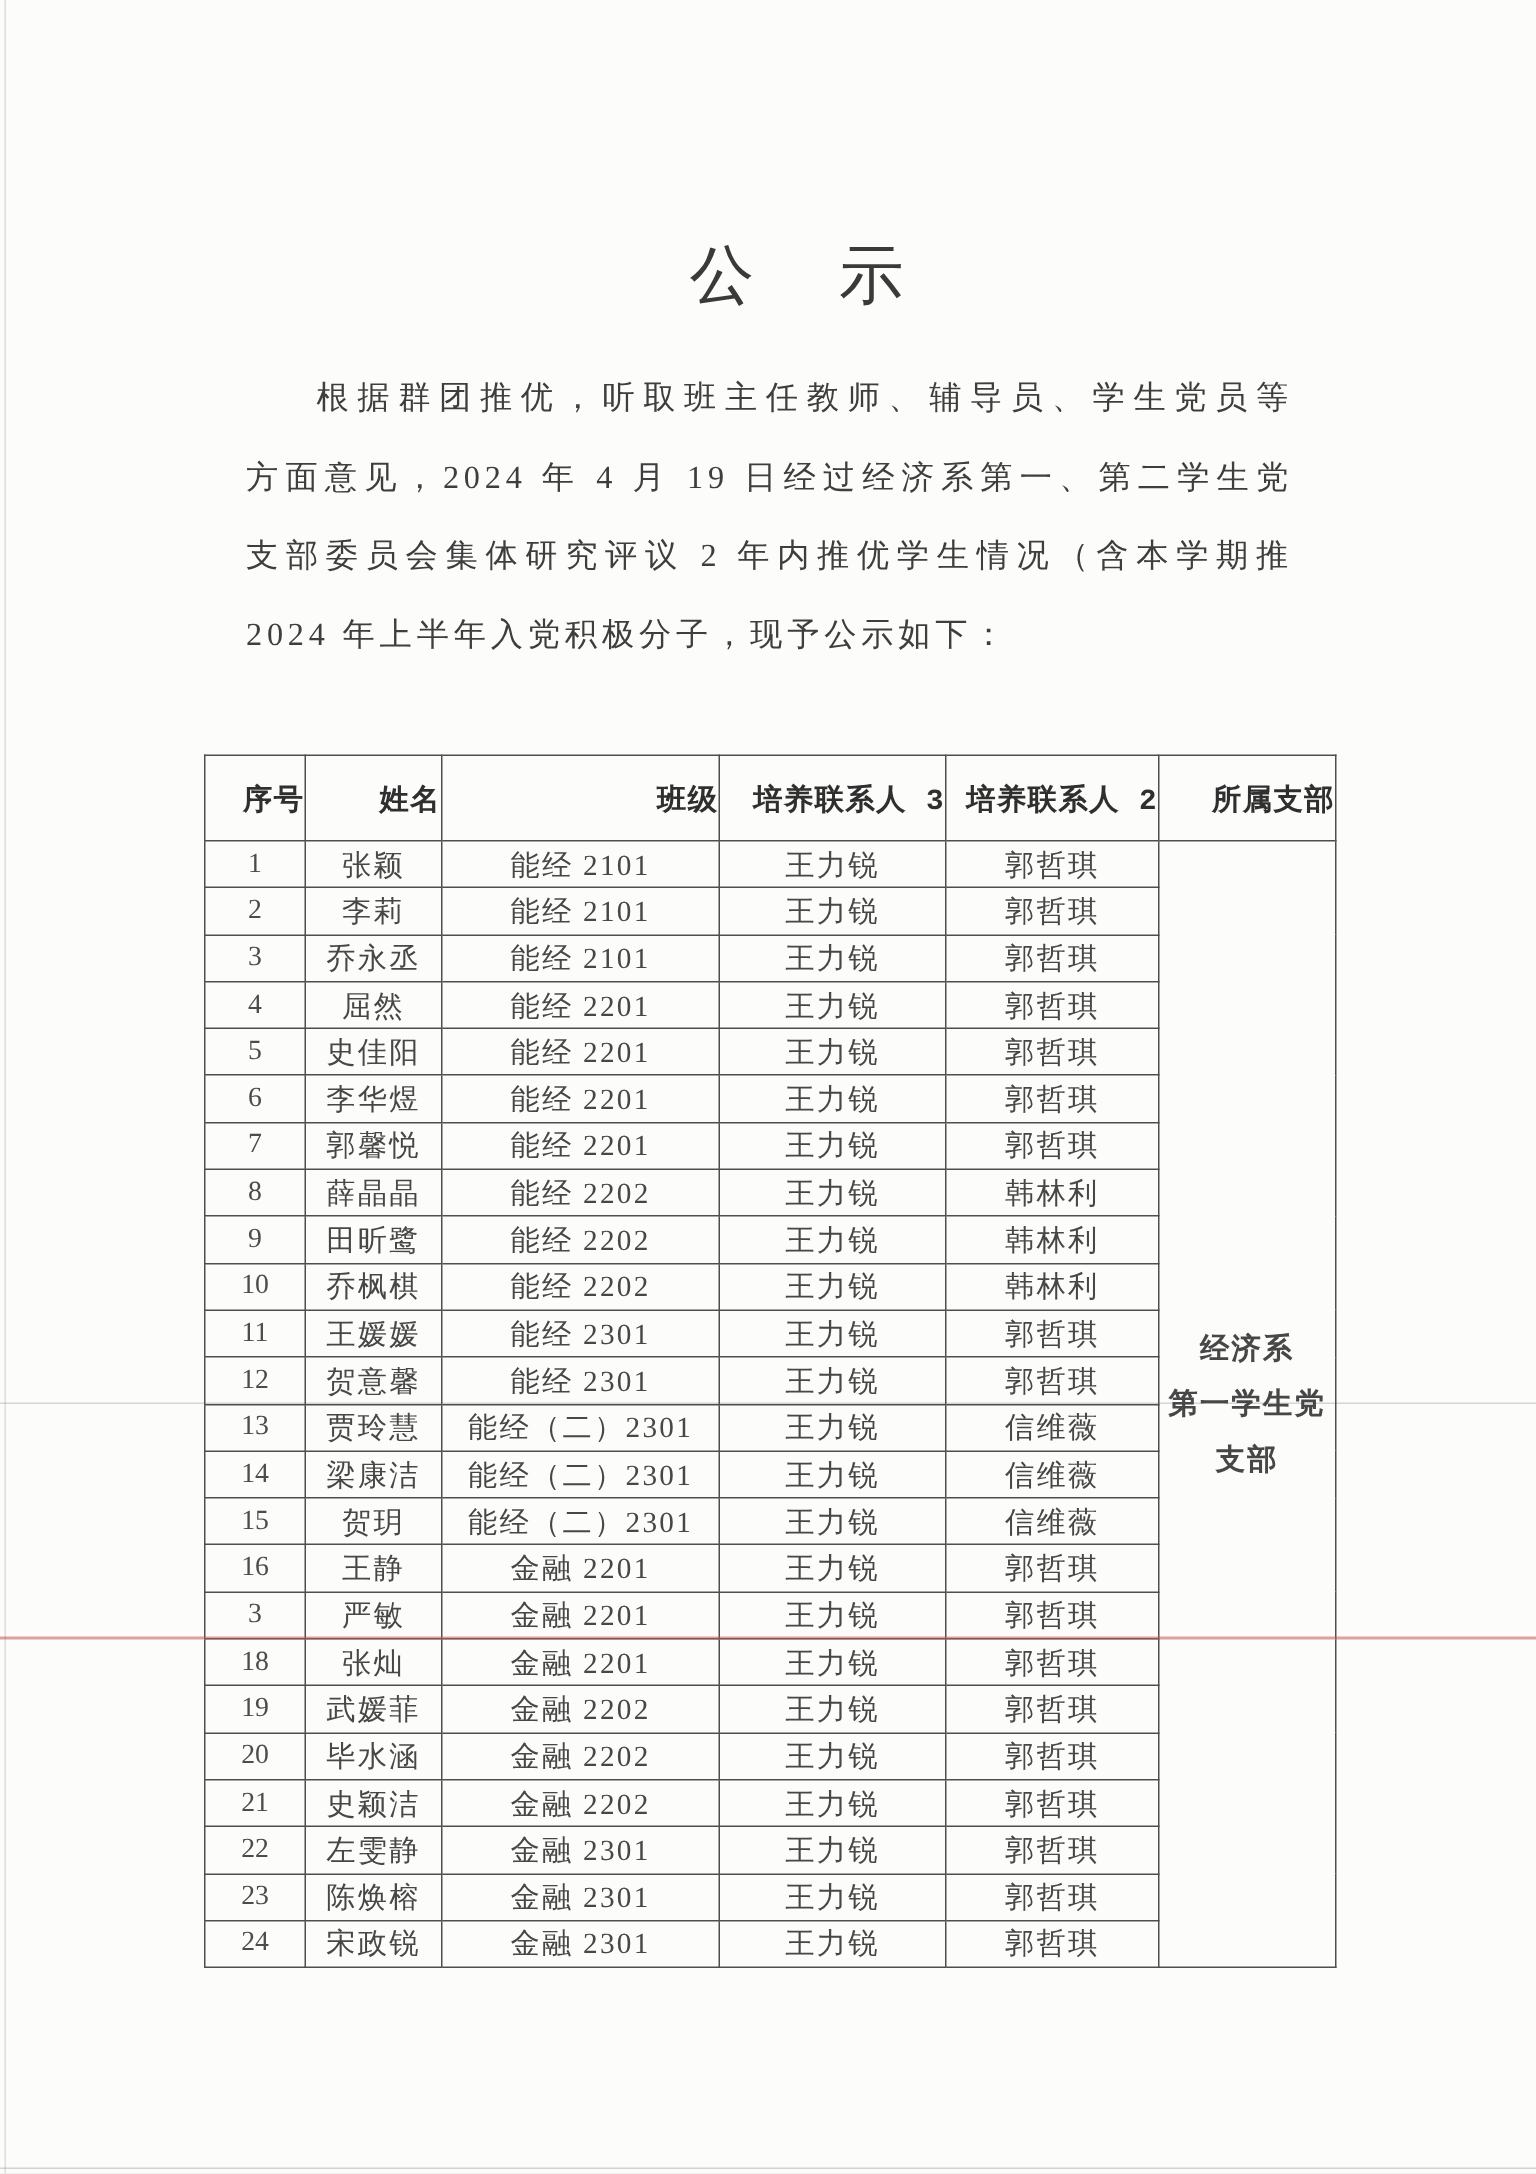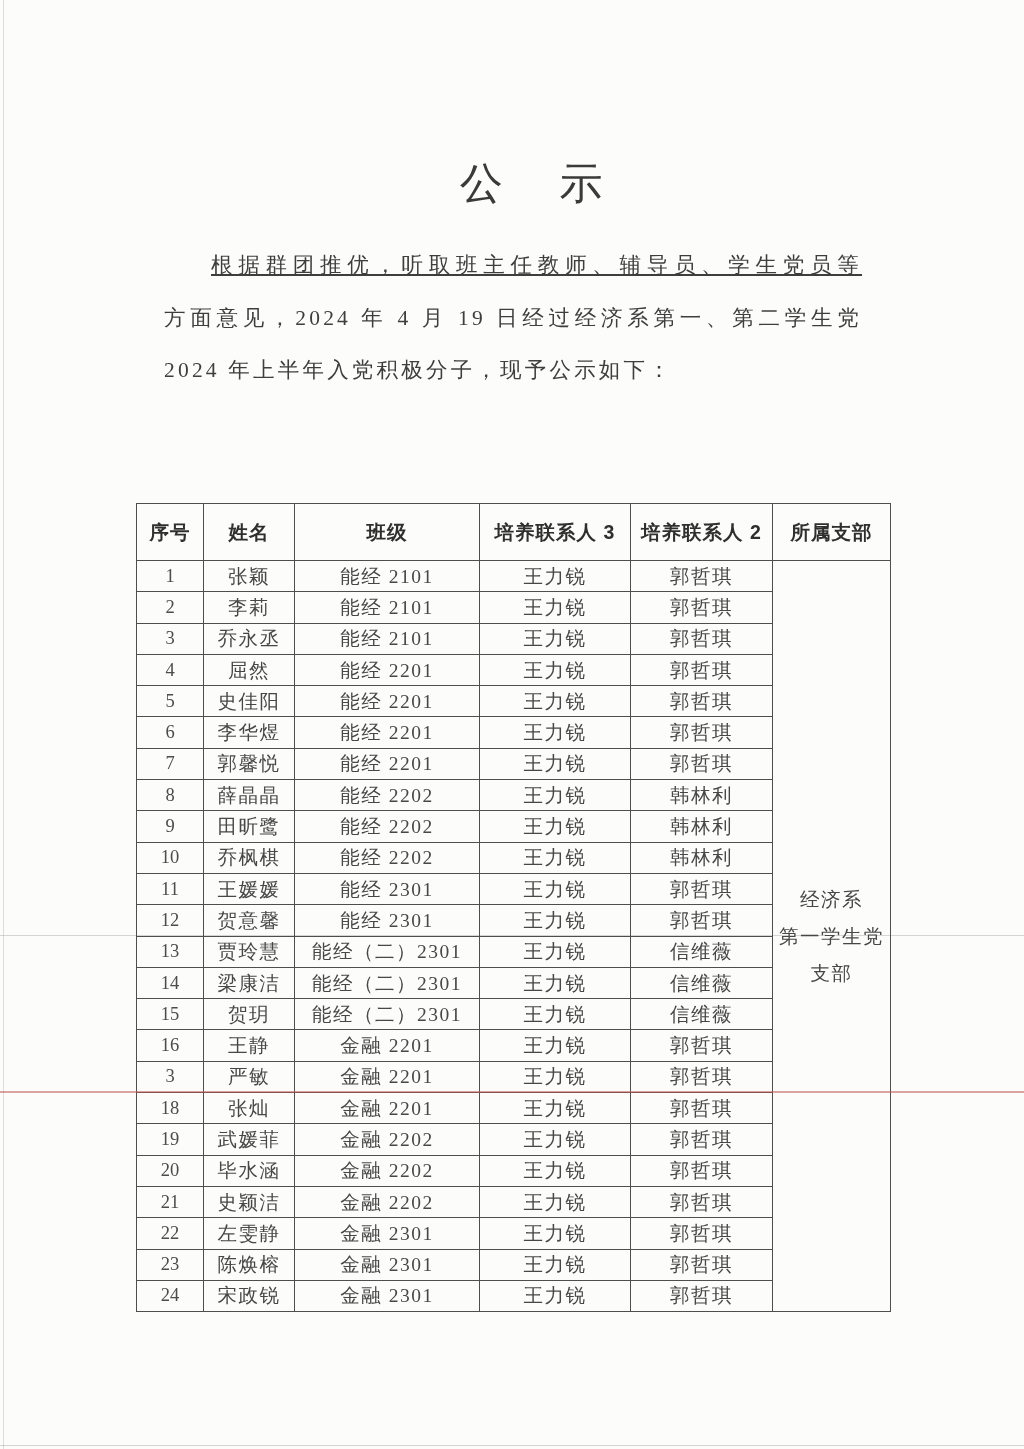--- a/index.html
+++ b/index.html
@@ -30,66 +30,68 @@
   .paragraph {
     position:absolute; left:164px; top:239px; width:698px;
     font-size:21.5px; color:#3e3e3e;
     letter-spacing:3.2px;
   }
   .pline {
     height:52.6px; line-height:52.6px;
     text-align:justify; text-align-last:justify;
     white-space:nowrap;
   }
-  .pline.indent { padding-left:47px;text-decoration:underline; }
+  .pline.indent { padding-left:47px; }
   .pline.last   { text-align-last:left; }
 
   table.notice {
     position:absolute; left:136px; top:503px;
     width:754px;
     border-collapse:collapse; table-layout:fixed;
     z-index:3;
   }
   table.notice th, table.notice td {
     border:1.5px solid #4e4e4e;
     padding:0; margin:0;
     text-align:center; vertical-align:middle;
     overflow:hidden;
   }
   table.notice thead tr { height:57px; }
   table.notice th {
-    font-family:Liberation Sans, sans-serif;
+    font-family:Liberation Mono, monospace;
     font-weight:bold; font-size:19.5px; color:#2f2f2f;
     letter-spacing:1px;
+    text-align:right;
   }
   table.notice tbody tr { height:31.3px; }
   table.notice td {
     font-size:19.5px; color:#474747;
     letter-spacing:1.5px;
     white-space:nowrap;
   }
   table.notice td[data-name="cell-no"] { letter-spacing:0; font-size:18.5px; color:#4c4c4c; }
-  td.branch-cell { letter-spacing:1px; }
+  td.branch-cell { letter-spacing:1px;font-weight:bold; }
   td.branch-cell div { line-height:37px; font-size:19.5px; color:#474747; }
 </style>
 </head>
 <body>
 
 <div class="page" data-name="scanned-document-page">
 
   <div class="edge-left" data-name="scan-edge-left"></div>
   <div class="gray-line" data-name="scan-gray-line"></div>
   <div class="red-line" data-name="scan-red-line"></div>
   <div class="edge-bottom" data-name="scan-edge-bottom"></div>
 
   <div class="title" data-name="page-title">公 示</div>
 
   <div class="paragraph" data-name="body-paragraph">
     <div class="pline indent" data-name="body-line">根据群团推优，听取班主任教师、辅导员、学生党员等</div>
     <div class="pline" data-name="body-line">方面意见，2024 年 4 月 19 日经过经济系第一、第二学生党</div>
+    <div class="pline" data-name="body-line">支部委员会集体研究评议 2 年内推优学生情况（含本学期推</div>
     <div class="pline last" data-name="body-line">2024 年上半年入党积极分子，现予公示如下：</div>
   </div>
 
   <table class="notice" data-name="announcement-table">
     <colgroup>
       <col style="width:67px">
         <col style="width:91px">
         <col style="width:185px">
       <col style="width:151px">
         <col style="width:142px">

